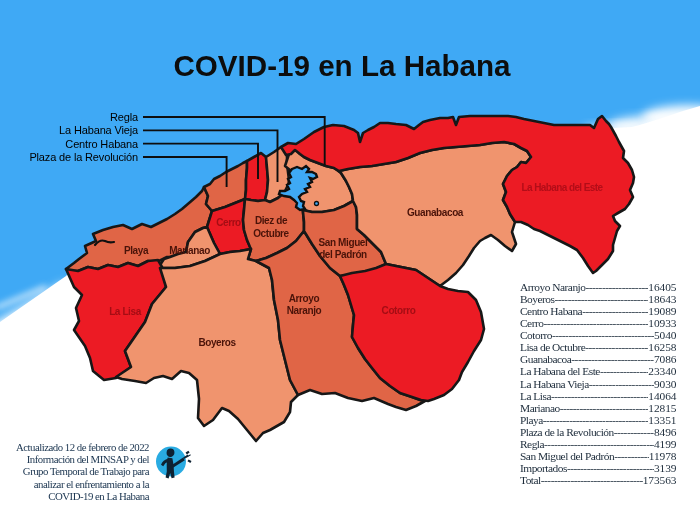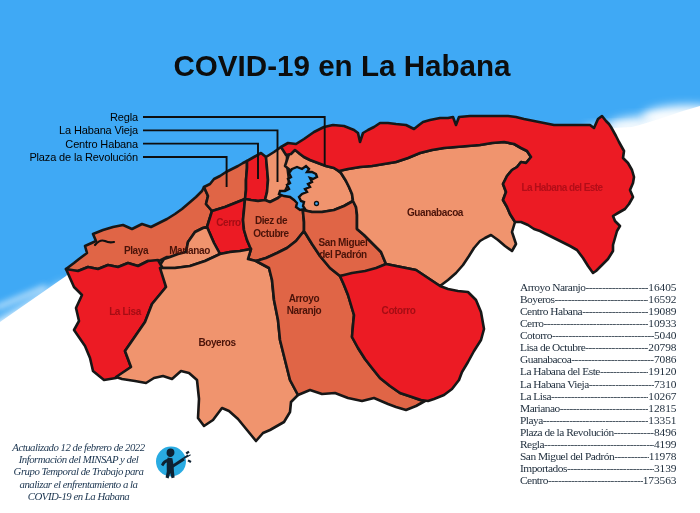--- a/index.html
+++ b/index.html
@@ -3,21 +3,21 @@
 <meta charset="utf-8">
 <style>
 html,body{margin:0;padding:0;background:#fff;}
 #page{position:relative;width:700px;height:513px;overflow:hidden;background:#fff;font-family:"Liberation Sans",sans-serif;}
 #map{position:absolute;left:0;top:0;}
 .tablebox{position:absolute;left:520px;top:281px;width:156.5px;font-family:"Liberation Serif",serif;font-size:11.4px;color:#1c2b3a;}
 .trow{display:flex;line-height:12.07px;white-space:nowrap;}
 .trow span{letter-spacing:-0.5px;}
 .trow span:last-child{letter-spacing:-0.05px;text-align:center;}
 .trow .fill{flex:1;overflow:hidden;}
-.credit{position:absolute;left:8px;top:441px;width:141px;text-align:center;font-family:"Liberation Serif",serif;font-size:10.8px;line-height:12.2px;letter-spacing:-0.5px;color:#1a344f;font-style:italic;}
+.credit{position:absolute;left:8px;top:441px;width:141px;text-align:right;font-family:"Liberation Serif",serif;font-size:10.8px;line-height:12.2px;letter-spacing:-0.5px;color:#1a344f;}
 .title{position:absolute;left:0px;top:49px;width:684px;text-align:center;font-weight:bold;font-size:29.6px;color:#0d0d0d;}
 </style>
 </head>
 <body>
 <div id="page">
 
 <svg id="map" width="700" height="513" viewBox="0 0 700 513">
 <defs>
 <filter id="b5" x="-40%" y="-40%" width="180%" height="180%">
           <feGaussianBlur stdDeviation="5"></feGaussianBlur>
@@ -141,61 +141,61 @@
 
 <div class="tablebox">
 <div class="trow">
         <span>Arroyo Naranjo</span>
         <span class="fill">--------------------------------------------</span>
         <span>16405</span>
       </div>
 <div class="trow">
         <span>Boyeros</span>
         <span class="fill">--------------------------------------------</span>
-        <span>16592</span>
+        <span>18643</span>
       </div>
 <div class="trow">
         <span>Centro Habana</span>
         <span class="fill">--------------------------------------------</span>
         <span>19089</span>
       </div>
 <div class="trow">
         <span>Cerro</span>
         <span class="fill">--------------------------------------------</span>
         <span>10933</span>
       </div>
 <div class="trow">
         <span>Cotorro</span>
         <span class="fill">--------------------------------------------</span>
         <span>5040</span>
       </div>
 <div class="trow">
         <span>Lisa de Octubre</span>
         <span class="fill">--------------------------------------------</span>
-        <span>20798</span>
+        <span>16258</span>
       </div>
 <div class="trow">
         <span>Guanabacoa</span>
         <span class="fill">--------------------------------------------</span>
         <span>7086</span>
       </div>
 <div class="trow">
         <span>La Habana del Este</span>
         <span class="fill">--------------------------------------------</span>
-        <span>19120</span>
+        <span>23340</span>
       </div>
 <div class="trow">
         <span>La Habana Vieja</span>
         <span class="fill">--------------------------------------------</span>
-        <span>7310</span>
+        <span>9030</span>
       </div>
 <div class="trow">
         <span>La Lisa</span>
         <span class="fill">--------------------------------------------</span>
-        <span>10267</span>
+        <span>14064</span>
       </div>
 <div class="trow">
         <span>Marianao</span>
         <span class="fill">--------------------------------------------</span>
         <span>12815</span>
       </div>
 <div class="trow">
         <span>Playa</span>
         <span class="fill">--------------------------------------------</span>
         <span>13351</span>
@@ -214,20 +214,20 @@
         <span>San Miguel del Padrón</span>
         <span class="fill">--------------------------------------------</span>
         <span>11978</span>
       </div>
 <div class="trow">
         <span>Importados</span>
         <span class="fill">--------------------------------------------</span>
         <span>3139</span>
       </div>
 <div class="trow">
-        <span>Centro</span>
+        <span>Total</span>
         <span class="fill">--------------------------------------------</span>
         <span>173563</span>
       </div>
 </div>
 
 <div class="credit">Actualizado 12 de febrero de 2022<br>Información del MINSAP y del<br>Grupo Temporal de Trabajo para<br>analizar el enfrentamiento a la<br>COVID-19 en La Habana</div>
 </div>
 
 </body></html>

